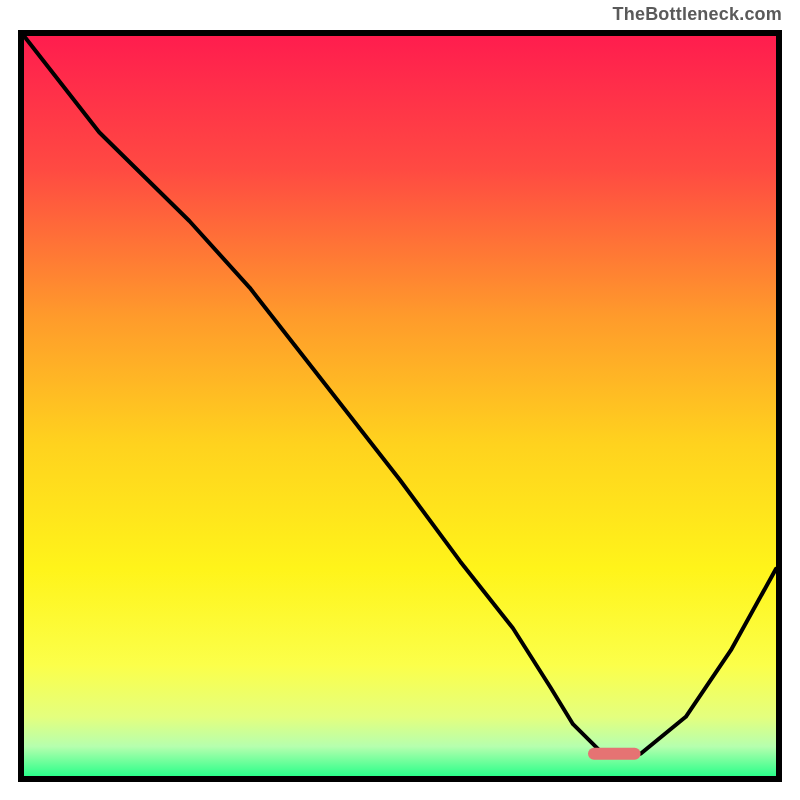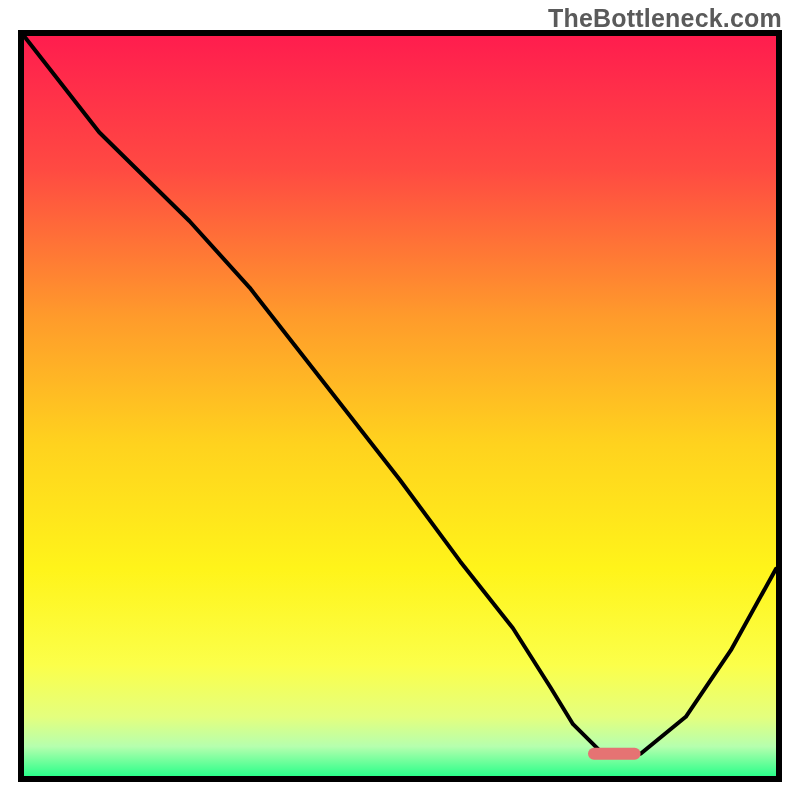--- a/index.html
+++ b/index.html
@@ -8,21 +8,21 @@
     height: 800px;
     background: #ffffff;
     position: relative;
     font-family: Arial, Helvetica, sans-serif;
     overflow: hidden;
   }
   .watermark {
     position: absolute;
     top: 4px;
     right: 18px;
-    font-size: 25px;
+    font-size: 18px;
     font-weight: bold;
     color: #5a5a5a;
     letter-spacing: 0.2px;
   }
   .frame {
     position: absolute;
     top: 30px;
     left: 18px;
     width: 764px;
     height: 752px;

